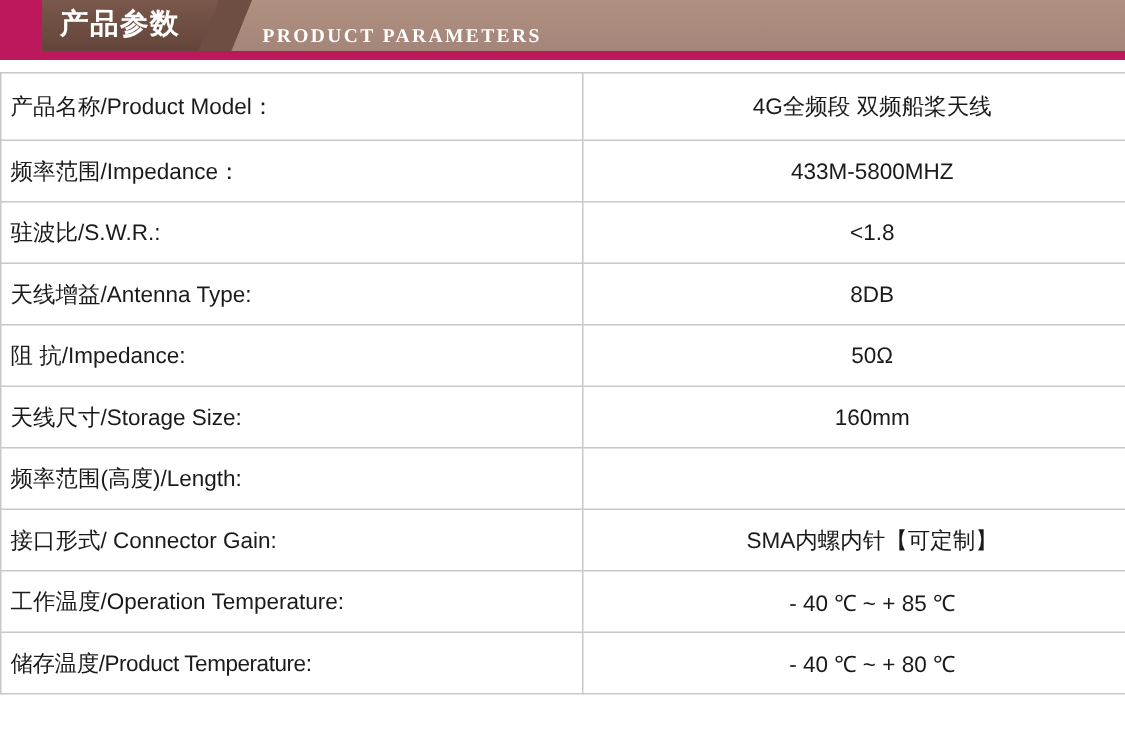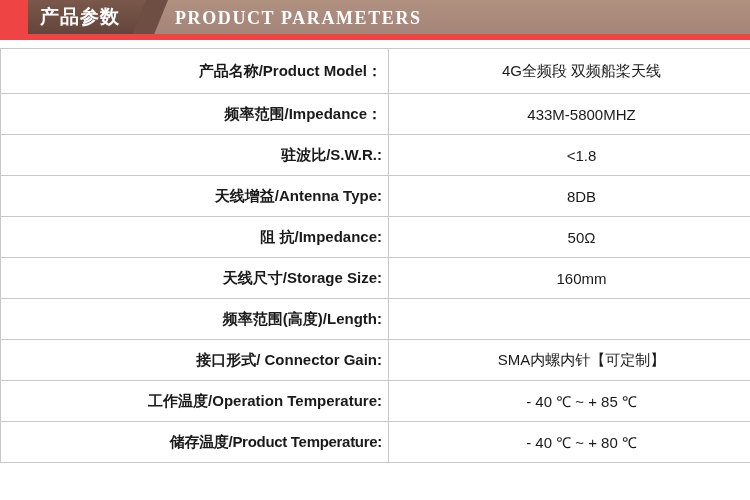--- a/index.html
+++ b/index.html
@@ -17,21 +17,21 @@
     position: relative;
     width: 750px;
     height: 500px;
     box-sizing: border-box;
   }
   
   .header {
     position: relative;
     width: 750px;
     height: 40px;
-    background: #ef4444;
+    background: #be185d;
     display: flex;
     align-items: stretch;
   }
   .header-band {
     position: absolute;
     left: 28px;
     top: 0;
     width: 722px;
     height: 34px;
     background: #a8897a;
@@ -62,24 +62,24 @@
     top: 0;
     width: 22px;
     height: 34px;
     background: #6e4e43;
     transform: skewX(-22deg);
     transform-origin: top left;
   }
   .header-en {
     position: absolute;
     left: 175px;
-    top: 8px;
+    top: 16px;
     color: #ffffff;
     font-family: "Liberation Serif", serif;
-    font-size: 18px;
+    font-size: 13px;
     letter-spacing: 1.6px;
     font-weight: bold;
   }
   
   .table-wrap {
     position: absolute;
     left: 0;
     top: 48px;
     width: 750px;
   }
@@ -93,23 +93,22 @@
   }
   table.spec td {
     border: 1px solid #c8c8c8;
     padding: 0 6px;
     font-size: 15px;
     color: #1a1a1a;
     vertical-align: middle;
   }
   td.label {
     width: 375px;
-    text-align: right;
+    text-align: left;
     font-family: "Liberation Sans", sans-serif;
-    font-weight: bold;
   }
   td.value {
     width: 373px;
     text-align: center;
   }
   tr.first td { height: 44px; }
   .small-label { font-size: 14px; }
   .tight-label { font-size: 14px; letter-spacing: -0.3px; }
   .value-cn { font-size: 15px; }
 </style>

